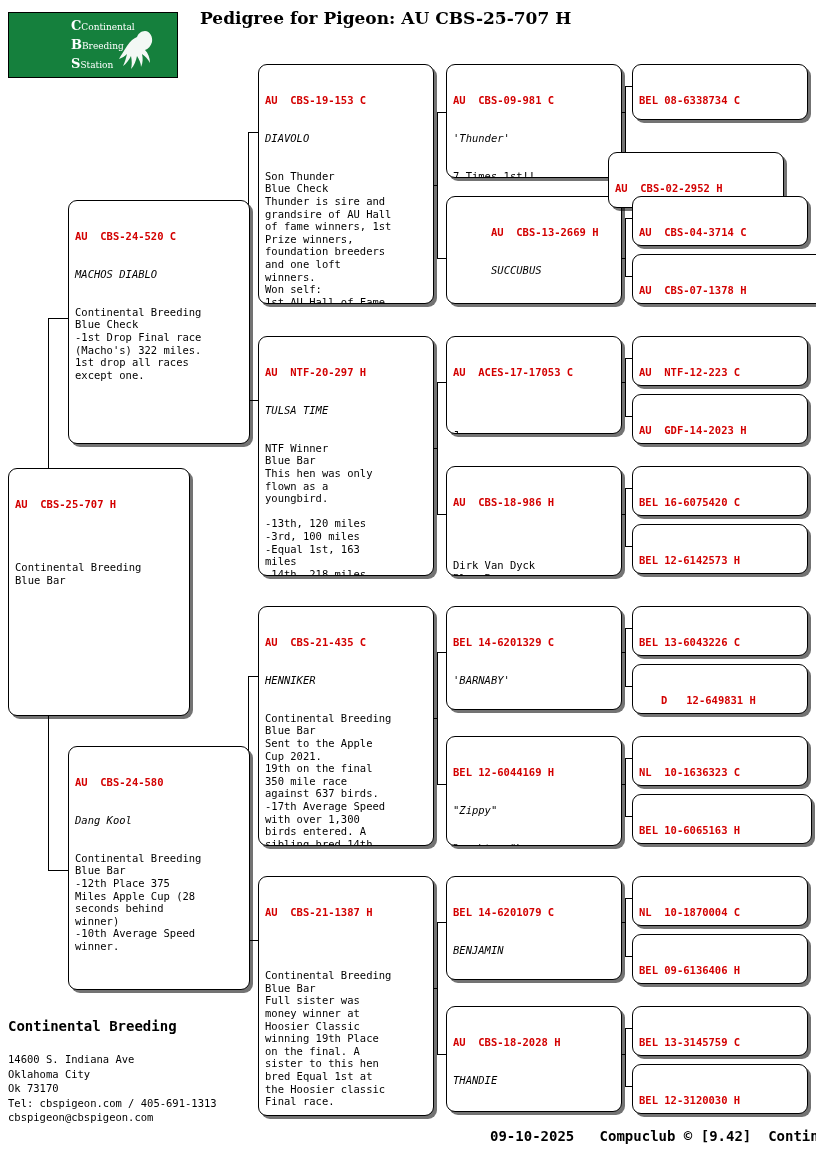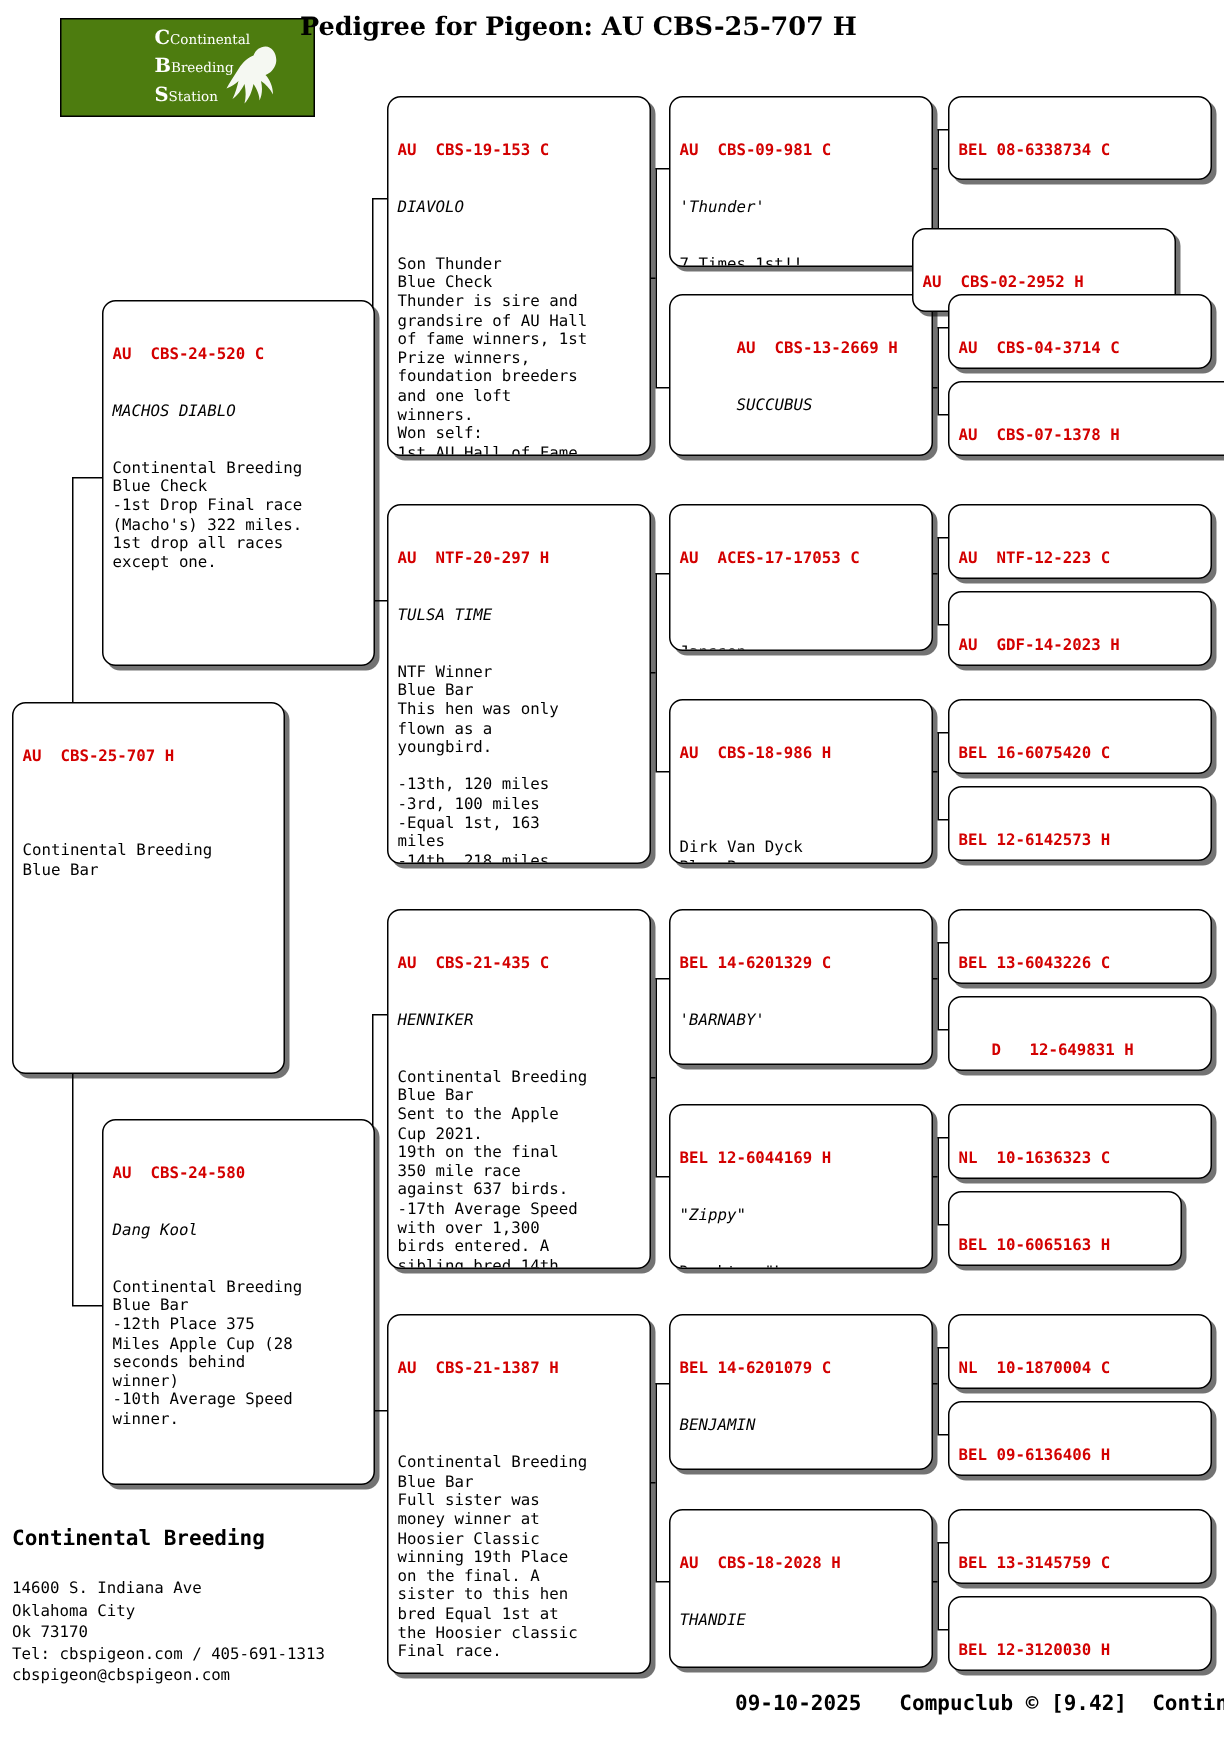--- a/index.html
+++ b/index.html
@@ -9,21 +9,21 @@
     font-family:"DejaVu Sans Mono", monospace;
     color:#000000;
     position:relative;
     overflow:hidden;
   }
   .page{position:relative;width:816px;height:1172px;}
 
   
   .logo{
     position:absolute;left:8px;top:12px;width:168px;height:64px;
-    background:#4d7c0f;border:1px solid #000;margin-left:32px;
+    background:#15803d;border:1px solid #000;
   }
   .logo-text{
     position:absolute;left:62px;top:4px;color:#ffffff;
     font-family:"DejaVu Serif", serif;font-size:9px;line-height:18px;
   }
   .logo-text b{font-size:13px;}
   .logo-bird{
     position:absolute;right:18px;top:14px;width:44px;height:46px;
     color:#ffffff;opacity:.95;
   }
@@ -389,21 +389,21 @@
   <div class="box rounded" style="left:632px;top:664px;width:176px;height:50px;padding-left:28px;">
     <span class="bid">D   12-649831 H</span>
     
     
   </div>
   <div class="box rounded" style="left:632px;top:736px;width:176px;height:50px;">
     <span class="bid">NL  10-1636323 C</span>
     
     
   </div>
-  <div class="box rounded" style="left:632px;top:794px;width:156px;height:50px;">
+  <div class="box rounded" style="left:632px;top:794px;width:180px;height:50px;">
     <span class="bid">BEL 10-6065163 H</span>
     
     
   </div>
   <div class="box rounded" style="left:632px;top:876px;width:176px;height:50px;">
     <span class="bid">NL  10-1870004 C</span>
     
     
   </div>
   <div class="box rounded" style="left:632px;top:934px;width:176px;height:50px;">

